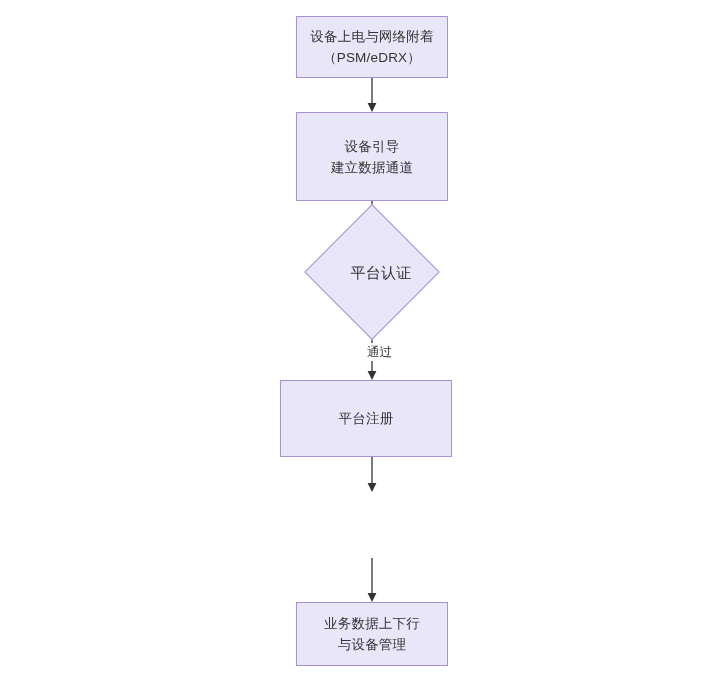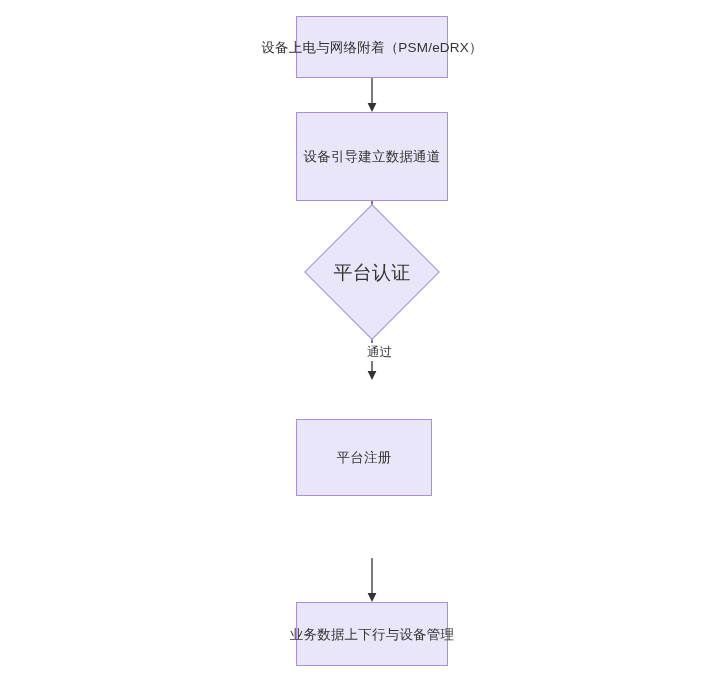--- a/index.html
+++ b/index.html
@@ -21,21 +21,21 @@
   }
   .node {
     position: absolute;
     box-sizing: border-box;
     background: #e8e6f8;
     border: 1.4px solid #a98fd8;
     color: #333333;
     font-size: 13.5px;
     line-height: 21px;
     display: flex;
-    flex-direction: row;
+    flex-direction: column;
     align-items: center;
     justify-content: center;
     text-align: center;
     letter-spacing: 0.2px;
     white-space: nowrap;
   }
   .node .line {
     display: block;
   }
   .diamond-wrap {
@@ -47,29 +47,29 @@
     top: 0;
     width: 100%;
     height: 100%;
     background: #e8e6f8;
     border: 1.4px solid #a98fd8;
     box-sizing: border-box;
     transform: rotate(45deg);
   }
   .diamond-label {
     position: absolute;
-    left: 0;
+    left: 9px;
     top: 0;
     width: 100%;
     height: 100%;
     display: flex;
     align-items: center;
     justify-content: center;
     color: #333333;
-    font-size: 19px;
+    font-size: 15px;
     line-height: 21px;
     white-space: nowrap;
     letter-spacing: 0.2px;
   }
   .edge-label {
     position: absolute;
     background: #ffffff;
     color: #333333;
     font-size: 12.5px;
     line-height: 16px;
@@ -136,21 +136,21 @@
     <span class="line">建立数据通道</span>
   </div>
 
   <div class="diamond-wrap" style="left:324px; top:224px; width:96px; height:96px;">
     <div class="diamond-shape"></div>
     <div class="diamond-label">平台认证</div>
   </div>
 
   <div class="edge-label" style="left:355px; top:343px; width:34px;">通过</div>
 
-  <div class="node" style="left:296px; top:380px; width:136px; height:77px;margin-top:39px;">
+  <div class="node" style="left:280px; top:380px; width:172px; height:77px;">
     <span class="line">平台注册</span>
   </div>
 
 
   <div class="node" style="left:296px; top:602px; width:152px; height:64px;">
     <span class="line">业务数据上下行</span>
     <span class="line">与设备管理</span>
   </div>
 
 </div>

